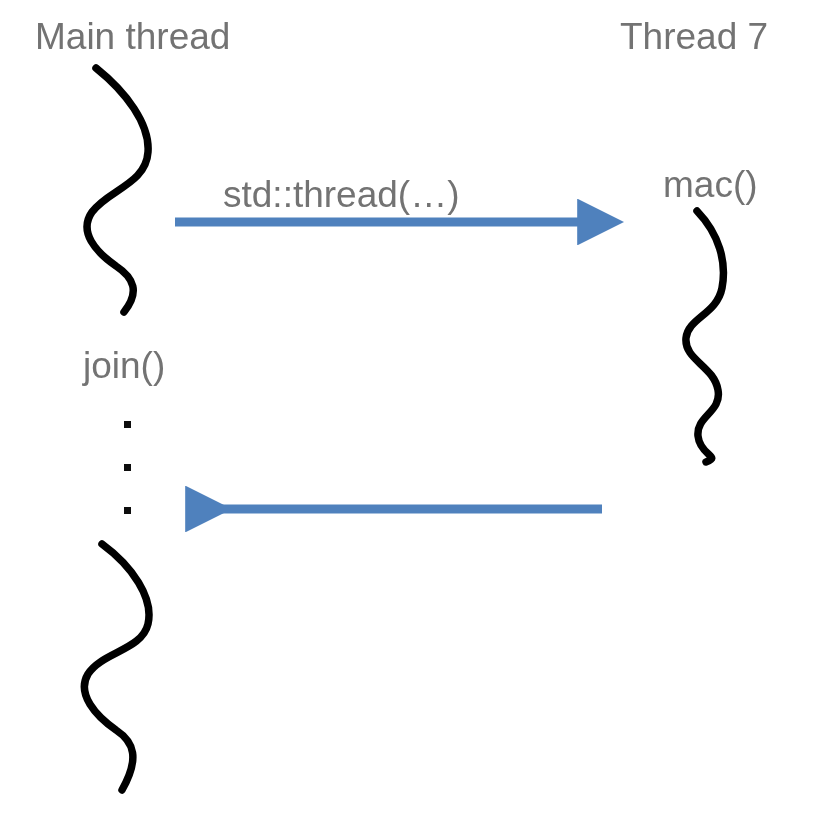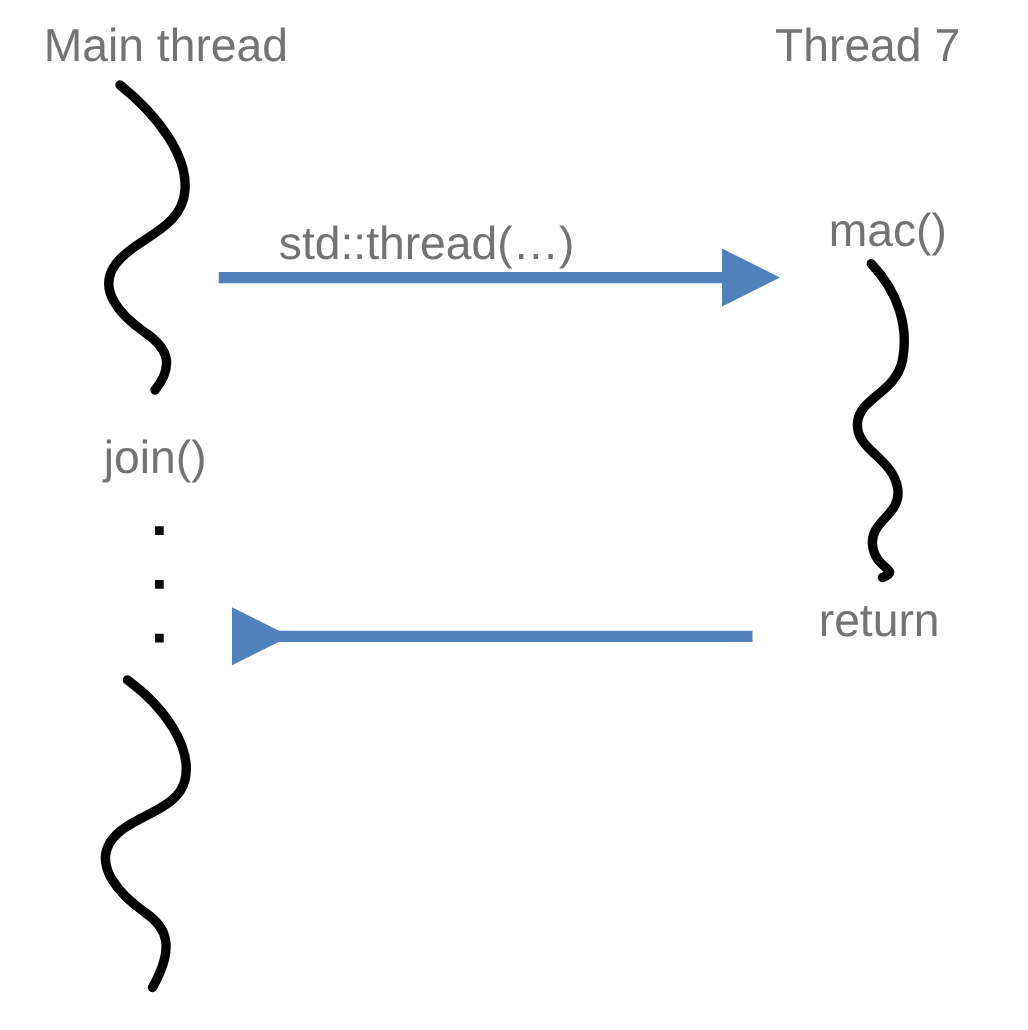--- a/index.html
+++ b/index.html
@@ -100,21 +100,20 @@
   <div class="lbl lbl-title" style="left:35px; top:18px;">Main thread</div>
 
   <div class="lbl lbl-title" style="left:620px; top:18px;">Thread 7</div>
 
   <div class="lbl lbl-call" style="left:176px; top:176px;margin-left:47px;">std::thread(…)</div>
 
   <div class="lbl lbl-call" style="left:83px; top:347px;">join()</div>
 
   <div class="lbl lbl-call" style="left:663px; top:166px;">mac()</div>
 
-  <div class="lbl lbl-call" style="left:655px; top:478px;">return</div>
 
   <div>
     <div class="vdot" style="left:124px; top:421px;"></div>
     <div class="vdot" style="left:124px; top:464px;"></div>
     <div class="vdot" style="left:124px; top:507px;"></div>
   </div>
 
 </div>
 
 </body></html>

